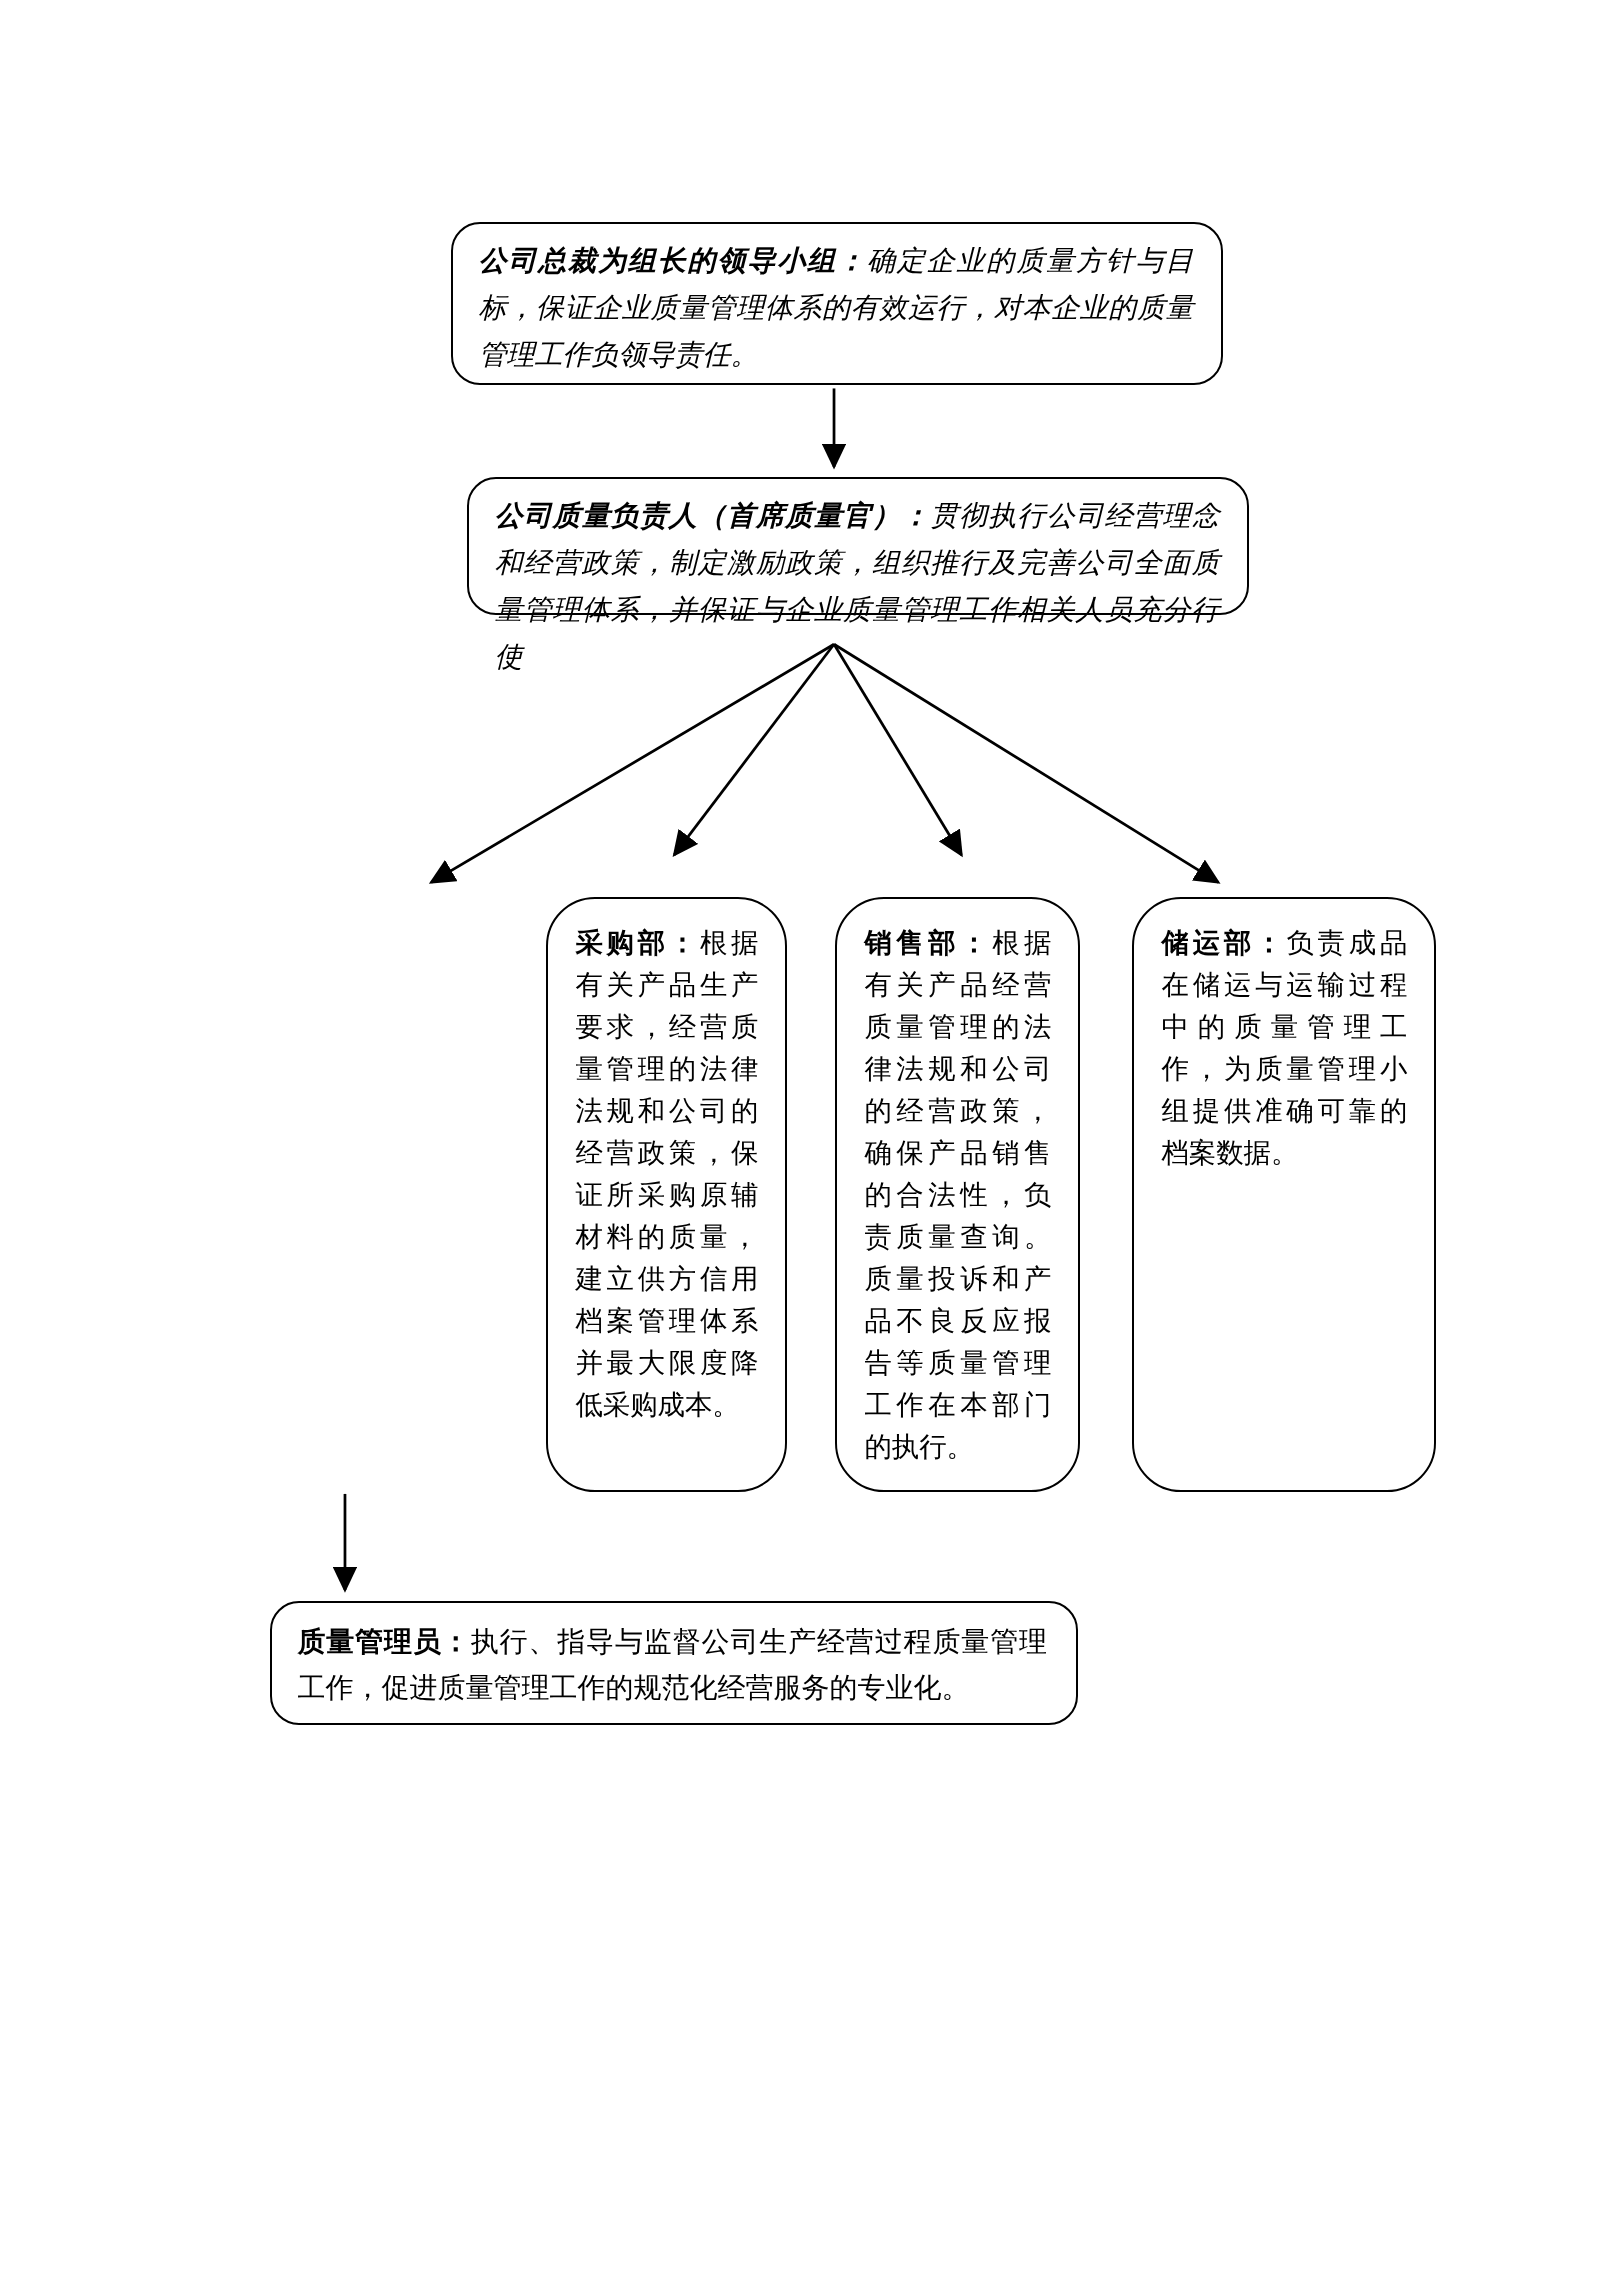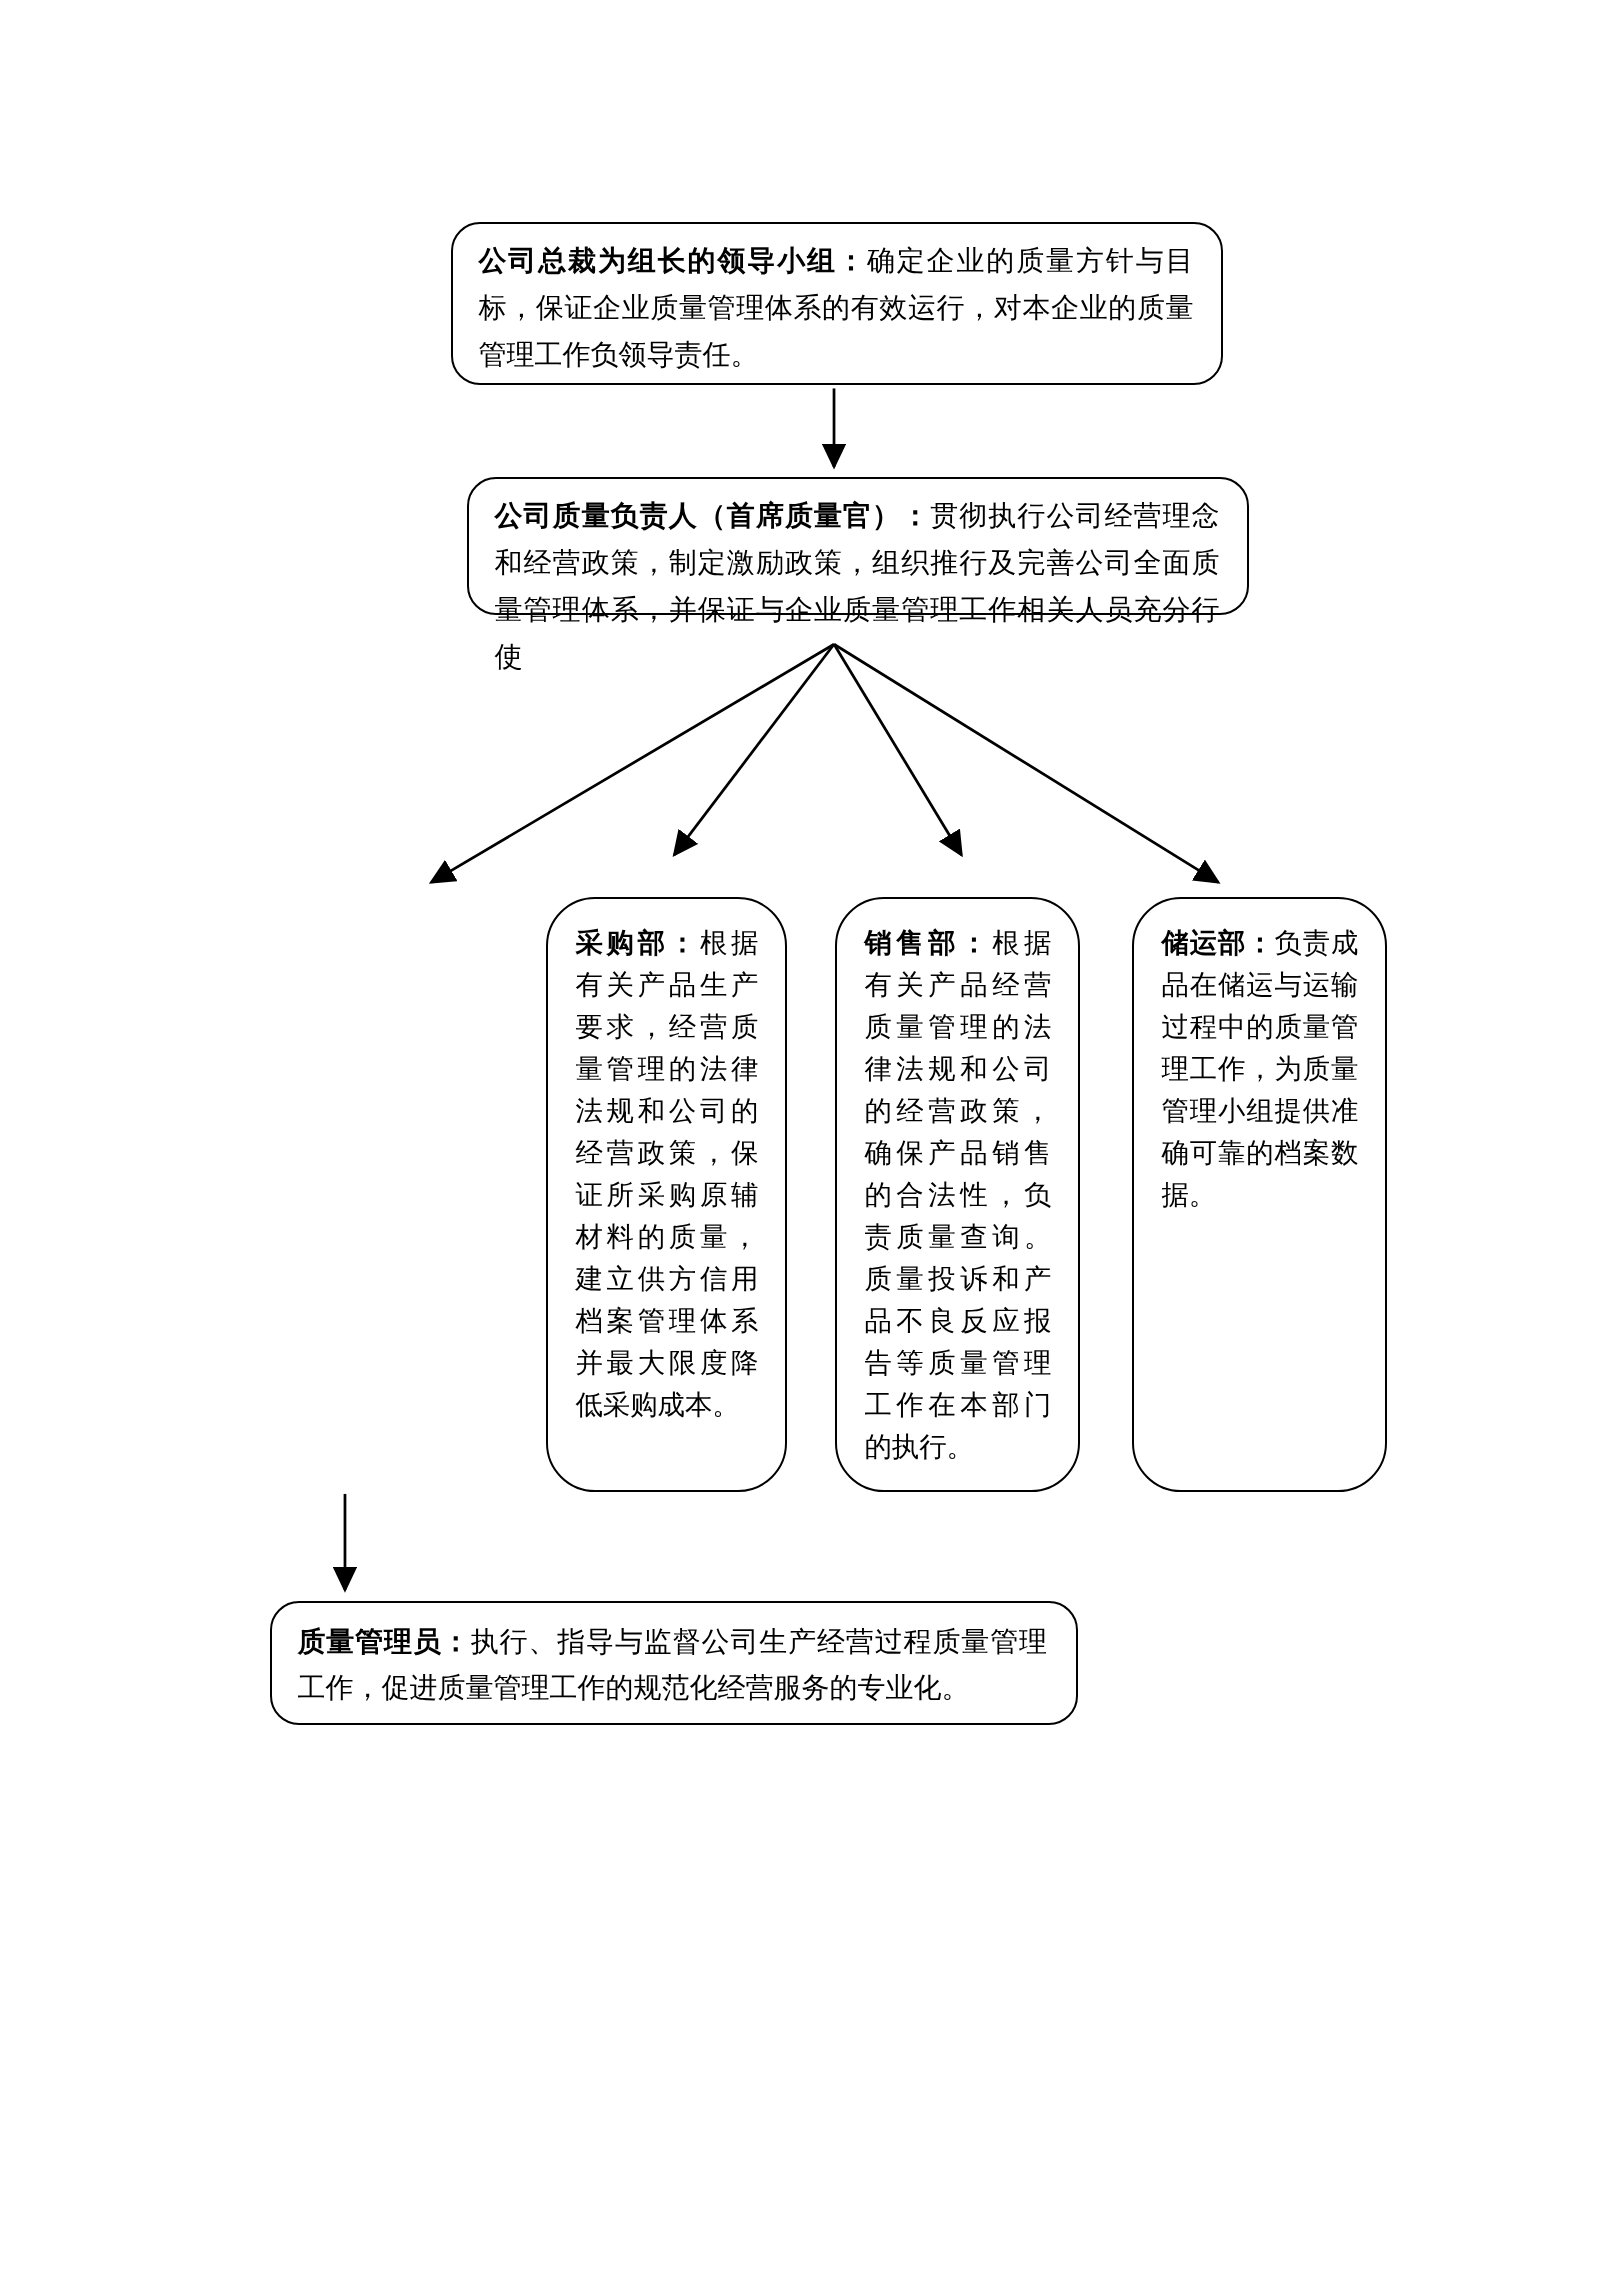--- a/index.html
+++ b/index.html
@@ -38,20 +38,21 @@
     border-radius: 49px;
   }
   .node-text {
     margin: 0;
     text-align: justify;
   }
   .wide-text {
     font-size: 28px;
     line-height: 47px;
     padding: 12.7px 27.4px 0 25.5px;
+    font-style: italic;
   }
   .tall-text {
     font-size: 27.4px;
     line-height: 42px;
     padding: 22.5px 26.5px 0 27.4px;
     text-justify: inter-character;
   }
   .bottom-text {
     font-size: 28px;
     line-height: 46px;
@@ -59,21 +60,21 @@
   }
   .node-title {
     font-weight: bold;
   }
   
   #node-leadership     { left: 451px;  top: 222px;  width: 772px; height: 163px; }
   #node-quality-lead   { left: 467px;  top: 477px;  width: 782px; height: 138px; }
   #node-production     { left: 248px;  top: 897px;  width: 250px; height: 595px; }
   #node-purchasing     { left: 546px;  top: 897px;  width: 241px; height: 595px; }
   #node-sales          { left: 835px;  top: 897px;  width: 245px; height: 595px; }
-  #node-logistics      { left: 1132px; top: 897px;  width: 255px; height: 595px; }
+  #node-logistics      { left: 1132px; top: 897px;  width: 304px; height: 595px; }
   #node-quality-manager{ left: 248px;  top: 1601px; width: 808px; height: 124px; margin-left: 22px; }
 </style>
 </head>
 <body>
 
 <div class="page">
 
   <svg class="canvas-svg" viewBox="0 0 1654 2339" xmlns="http://www.w3.org/2000/svg">
     <defs>
       <marker id="arrowhead" markerWidth="10" markerHeight="9" refX="8.5" refY="4.5" orient="auto" markerUnits="strokeWidth">

